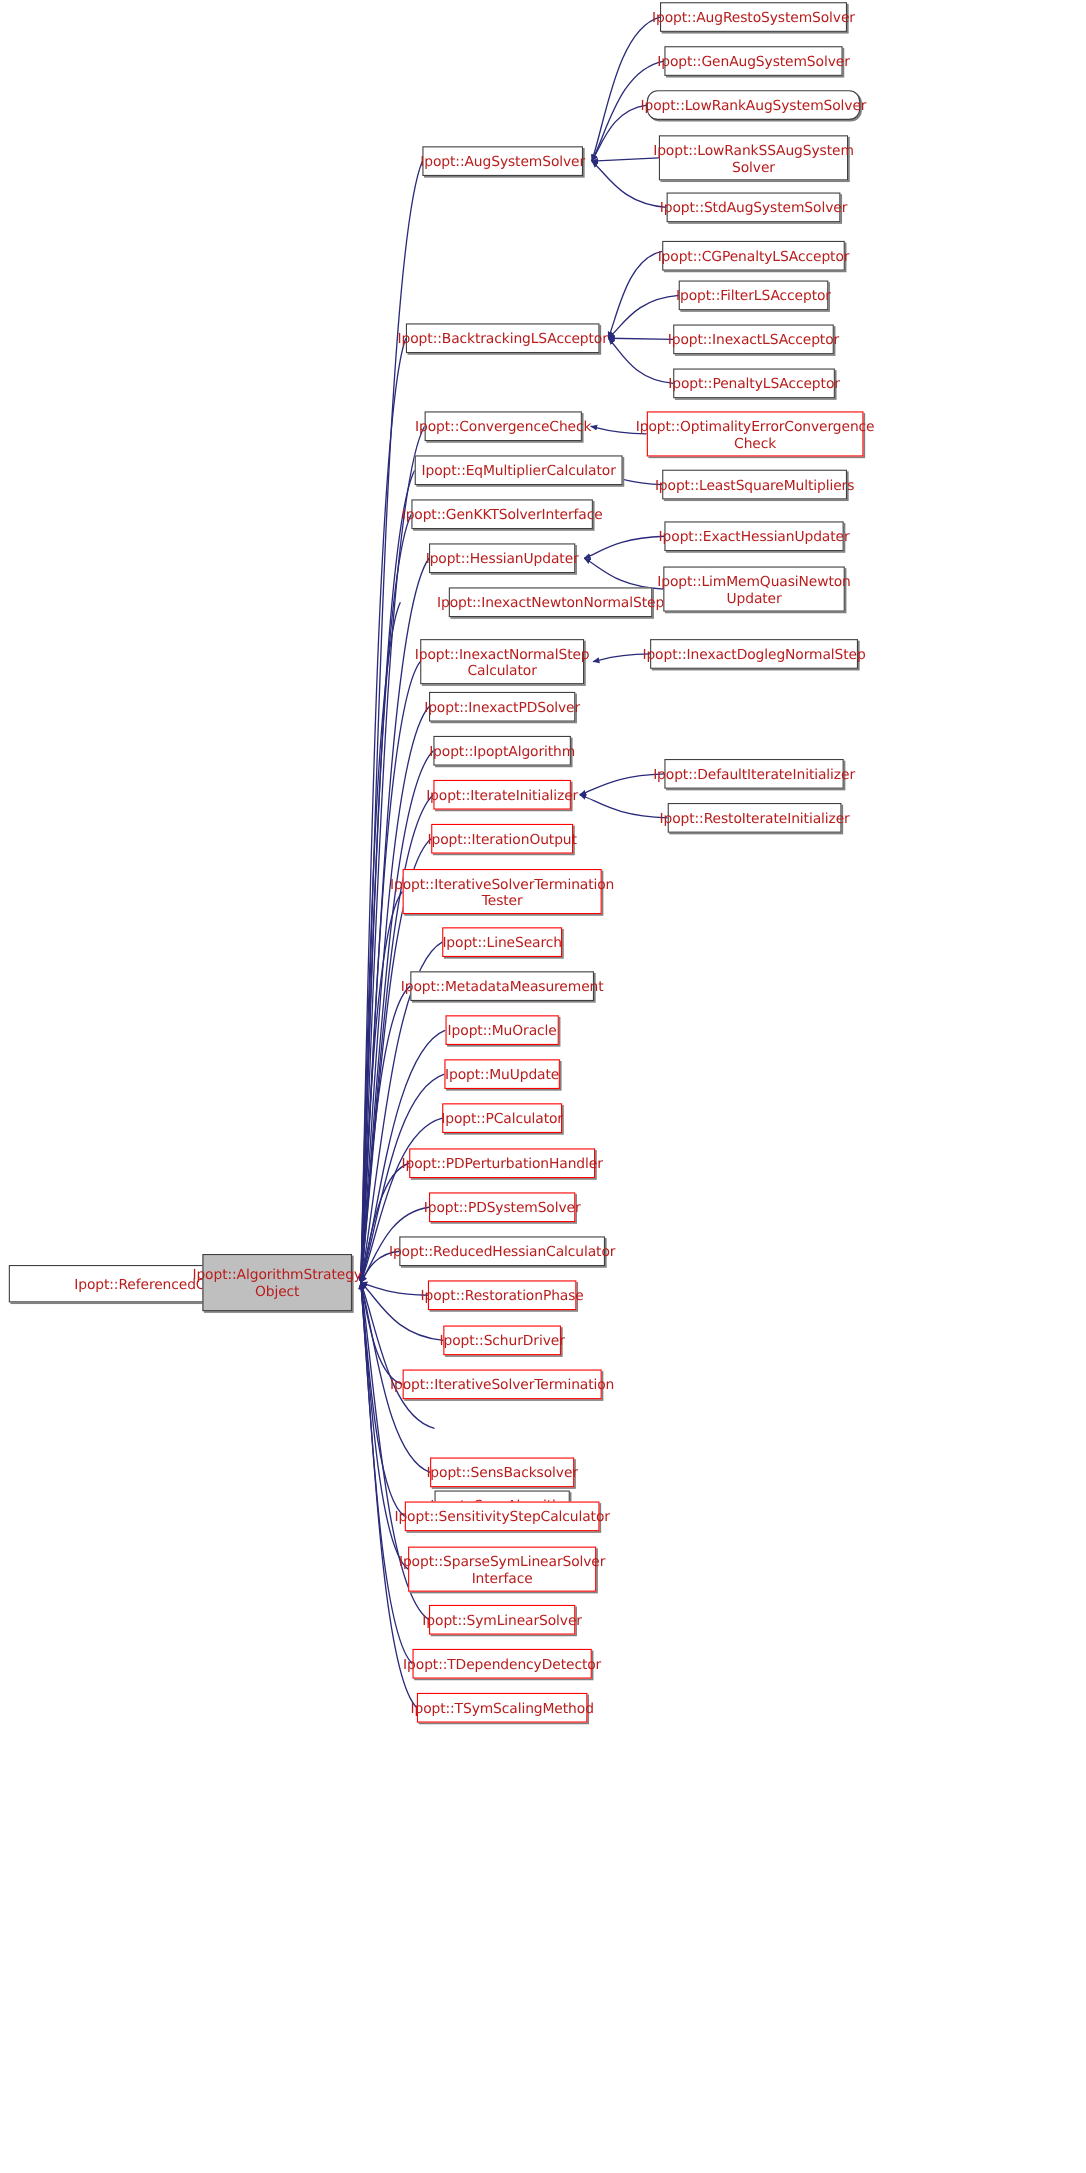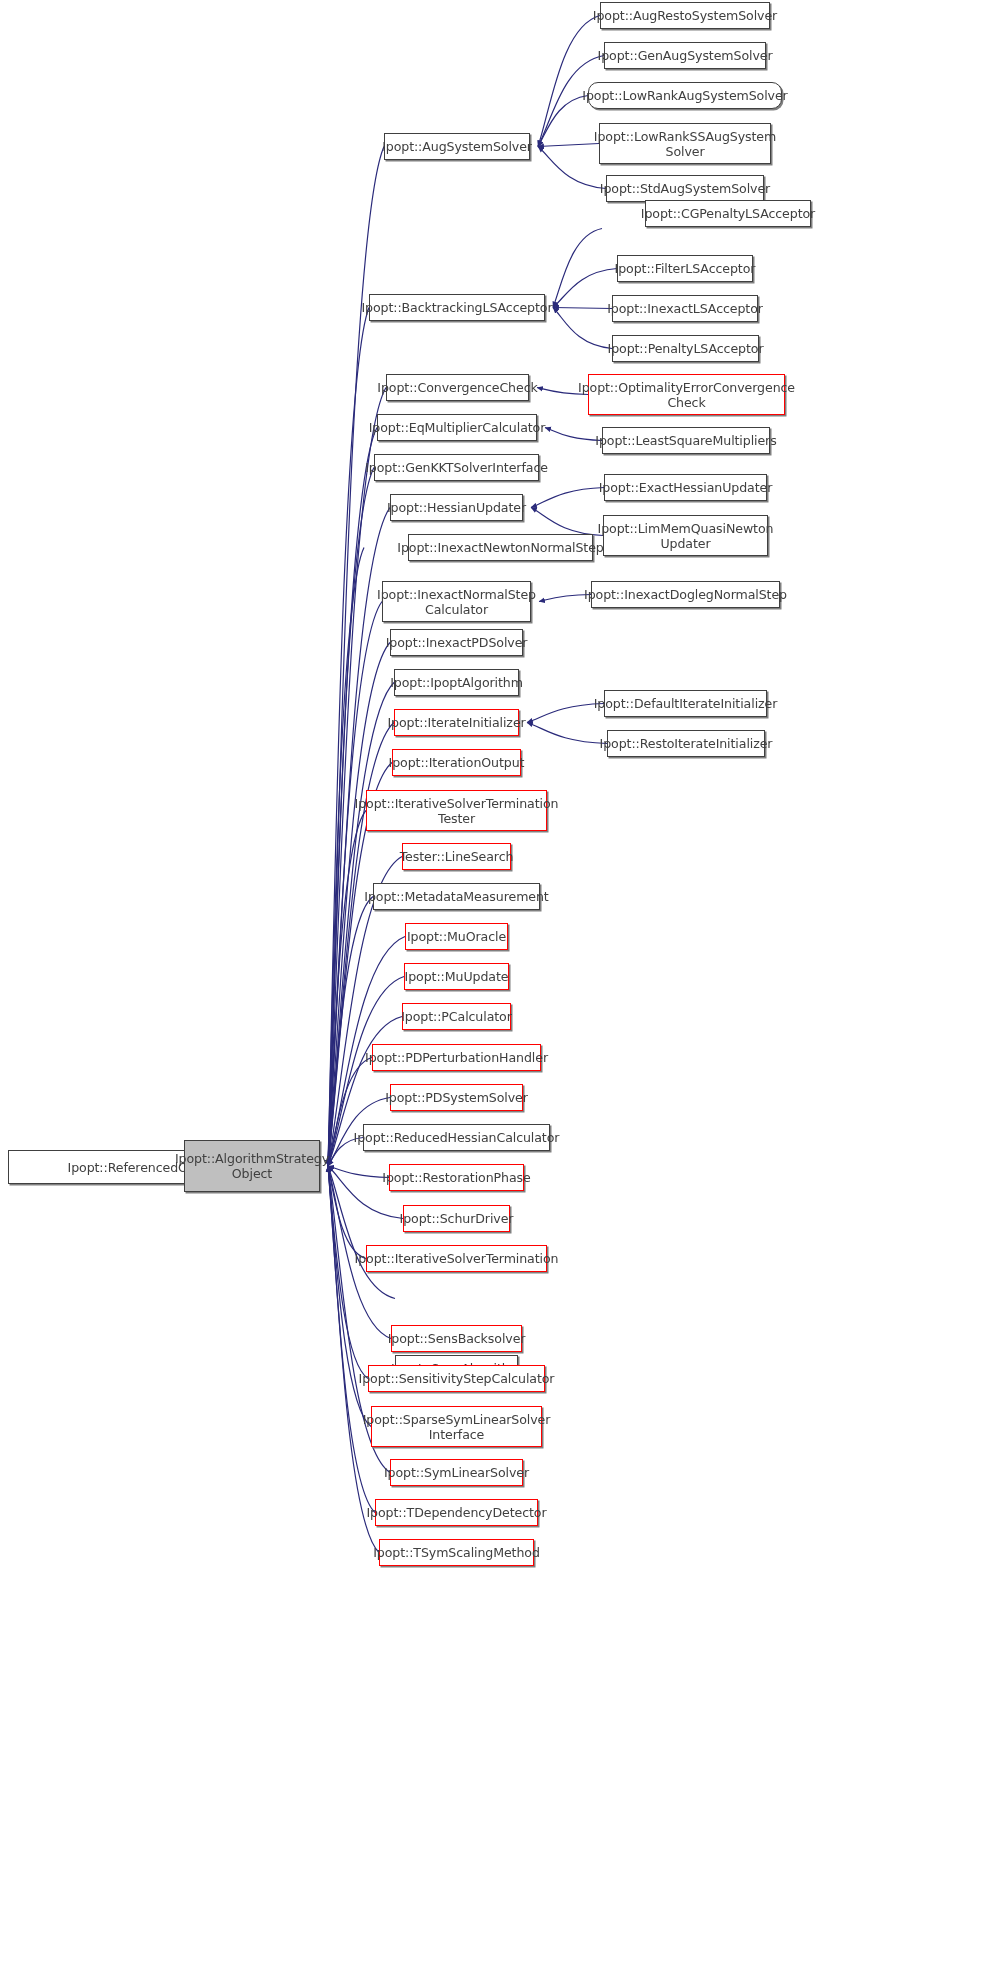--- a/index.html
+++ b/index.html
@@ -30,21 +30,21 @@
     box-sizing: border-box;
     background: #ffffff;
     border: 1px solid #404040;
     box-shadow: 1.5px 1.5px 0 0 #808080;
     display: flex;
     align-items: center;
     justify-content: center;
     text-align: center;
     font-size: 12.6px;
     line-height: 15px;
-    color: #404040;
+    color: #b91c1c;
     letter-spacing: -0.1px;
     white-space: pre-line;
     z-index: 2;
   }
   .node.red {
     border-color: #ff0000;
   }
   .node.highlight {
     background: #bfbfbf;
     border-color: #404040;
@@ -112,33 +112,33 @@
       <path d="M591,594.5 C558,595.06 549,599.4 539,601.5" fill="none" stroke="#2a2a7a" stroke-width="1.2" marker-end="url(#arrow)"></path>
       <path d="M604,703.5 C557.25,705.02 544.5,716.8 527,722.5" fill="none" stroke="#2a2a7a" stroke-width="1.2" marker-end="url(#arrow)"></path>
       <path d="M607,743.5 C558.6,741.82 545.4,728.8 527,722.5" fill="none" stroke="#2a2a7a" stroke-width="1.2" marker-end="url(#arrow)"></path>
     </svg>
 <div class="node" style="left: 8px; top: 1150px; width: 270px; height: 34px;"><span class="lbl">Ipopt::ReferencedObject</span></div>
     <div class="node highlight" style="left: 184px; top: 1140px; width: 136px; height: 52px;"><span class="lbl">Ipopt::AlgorithmStrategy
 Object</span></div>
     <div class="node" style="left: 384px; top: 133px; width: 146px; height: 27px;"><span class="lbl">Ipopt::AugSystemSolver</span></div>
     <div class="node" style="left: 369px; top: 294px; width: 176px; height: 27px;"><span class="lbl">Ipopt::BacktrackingLSAcceptor</span></div>
     <div class="node" style="left: 386px; top: 374px; width: 143px; height: 27px;"><span class="lbl">Ipopt::ConvergenceCheck</span></div>
-    <div class="node" style="left: 377px; top: 414px; width: 160px; height: 27px;"><span class="lbl">Ipopt::EqMultiplierCalculator</span></div>
+    <div class="node" style="left: 377px; top: 414px; width: 189px; height: 27px;"><span class="lbl">Ipopt::EqMultiplierCalculator</span></div>
     <div class="node" style="left: 374px; top: 454px; width: 165px; height: 27px;"><span class="lbl">Ipopt::GenKKTSolverInterface</span></div>
     <div class="node" style="left: 390px; top: 494px; width: 133px; height: 27px;"><span class="lbl">Ipopt::HessianUpdater</span></div>
     <div class="node" style="left: 364px; top: 534px; width: 185px; height: 27px; margin-left: 44px;"><span class="lbl">Ipopt::InexactNewtonNormalStep</span></div>
     <div class="node" style="left: 382px; top: 581px; width: 149px; height: 41px;"><span class="lbl">Ipopt::InexactNormalStep
 Calculator</span></div>
     <div class="node" style="left: 390px; top: 629px; width: 133px; height: 27px;"><span class="lbl">Ipopt::InexactPDSolver</span></div>
     <div class="node" style="left: 394px; top: 669px; width: 125px; height: 27px;"><span class="lbl">Ipopt::IpoptAlgorithm</span></div>
     <div class="node red" style="left: 394px; top: 709px; width: 125px; height: 27px;"><span class="lbl">Ipopt::IterateInitializer</span></div>
     <div class="node red" style="left: 392px; top: 749px; width: 129px; height: 27px;"><span class="lbl">Ipopt::IterationOutput</span></div>
     <div class="node red" style="left: 366px; top: 790px; width: 181px; height: 41px;"><span class="lbl">Ipopt::IterativeSolverTermination
 Tester</span></div>
-    <div class="node red" style="left: 402px; top: 843px; width: 109px; height: 27px;"><span class="lbl">Tester::LineSearch</span></div>
+    <div class="node red" style="left: 402px; top: 843px; width: 109px; height: 27px;"><span class="lbl">Ipopt::LineSearch</span></div>
     <div class="node" style="left: 373px; top: 883px; width: 167px; height: 27px;"><span class="lbl">Ipopt::MetadataMeasurement</span></div>
     <div class="node red" style="left: 405px; top: 923px; width: 103px; height: 27px;"><span class="lbl">Ipopt::MuOracle</span></div>
     <div class="node red" style="left: 404px; top: 963px; width: 105px; height: 27px;"><span class="lbl">Ipopt::MuUpdate</span></div>
     <div class="node red" style="left: 402px; top: 1003px; width: 109px; height: 27px;"><span class="lbl">Ipopt::PCalculator</span></div>
     <div class="node red" style="left: 372px; top: 1044px; width: 169px; height: 27px;"><span class="lbl">Ipopt::PDPerturbationHandler</span></div>
     <div class="node red" style="left: 390px; top: 1084px; width: 133px; height: 27px;"><span class="lbl">Ipopt::PDSystemSolver</span></div>
     <div class="node" style="left: 363px; top: 1124px; width: 187px; height: 27px;"><span class="lbl">Ipopt::ReducedHessianCalculator</span></div>
     <div class="node red" style="left: 389px; top: 1164px; width: 135px; height: 27px;"><span class="lbl">Ipopt::RestorationPhase</span></div>
     <div class="node red" style="left: 403px; top: 1205px; width: 107px; height: 27px;"><span class="lbl">Ipopt::SchurDriver</span></div>
     <div class="node red" style="left: 366px; top: 1245px; width: 181px; height: 27px;"><span class="lbl">Ipopt::IterativeSolverTermination</span></div>
@@ -149,21 +149,21 @@
 Interface</span></div>
     <div class="node red" style="left: 390px; top: 1459px; width: 133px; height: 27px;"><span class="lbl">Ipopt::SymLinearSolver</span></div>
     <div class="node red" style="left: 375px; top: 1499px; width: 163px; height: 27px;"><span class="lbl">Ipopt::TDependencyDetector</span></div>
     <div class="node red" style="left: 379px; top: 1539px; width: 155px; height: 27px;"><span class="lbl">Ipopt::TSymScalingMethod</span></div>
     <div class="node" style="left: 600px; top: 2px; width: 170px; height: 27px;"><span class="lbl">Ipopt::AugRestoSystemSolver</span></div>
     <div class="node" style="left: 604px; top: 42px; width: 162px; height: 27px;"><span class="lbl">Ipopt::GenAugSystemSolver</span></div>
     <div class="node" style="left: 588px; top: 82px; width: 194px; height: 27px; border-radius: 10px;"><span class="lbl">Ipopt::LowRankAugSystemSolver</span></div>
     <div class="node" style="left: 599px; top: 123px; width: 172px; height: 41px;"><span class="lbl">Ipopt::LowRankSSAugSystem
 Solver</span></div>
     <div class="node" style="left: 606px; top: 175px; width: 158px; height: 27px;"><span class="lbl">Ipopt::StdAugSystemSolver</span></div>
-    <div class="node" style="left: 602px; top: 200px; width: 166px; height: 27px; margin-left: 43px;"><span class="lbl">Ipopt::CGPenaltyLSAcceptor</span></div>
+    <div class="node" style="left: 602px; top: 219px; width: 166px; height: 27px;"><span class="lbl">Ipopt::CGPenaltyLSAcceptor</span></div>
     <div class="node" style="left: 617px; top: 255px; width: 136px; height: 27px;"><span class="lbl">Ipopt::FilterLSAcceptor</span></div>
     <div class="node" style="left: 612px; top: 295px; width: 146px; height: 27px;"><span class="lbl">Ipopt::InexactLSAcceptor</span></div>
     <div class="node" style="left: 612px; top: 335px; width: 147px; height: 27px;"><span class="lbl">Ipopt::PenaltyLSAcceptor</span></div>
     <div class="node red" style="left: 588px; top: 374px; width: 197px; height: 41px;"><span class="lbl">Ipopt::OptimalityErrorConvergence
 Check</span></div>
     <div class="node" style="left: 602px; top: 427px; width: 168px; height: 27px;"><span class="lbl">Ipopt::LeastSquareMultipliers</span></div>
     <div class="node" style="left: 604px; top: 474px; width: 163px; height: 27px;"><span class="lbl">Ipopt::ExactHessianUpdater</span></div>
     <div class="node" style="left: 603px; top: 515px; width: 165px; height: 41px;"><span class="lbl">Ipopt::LimMemQuasiNewton
 Updater</span></div>
     <div class="node" style="left: 591px; top: 581px; width: 189px; height: 27px;"><span class="lbl">Ipopt::InexactDoglegNormalStep</span></div>

